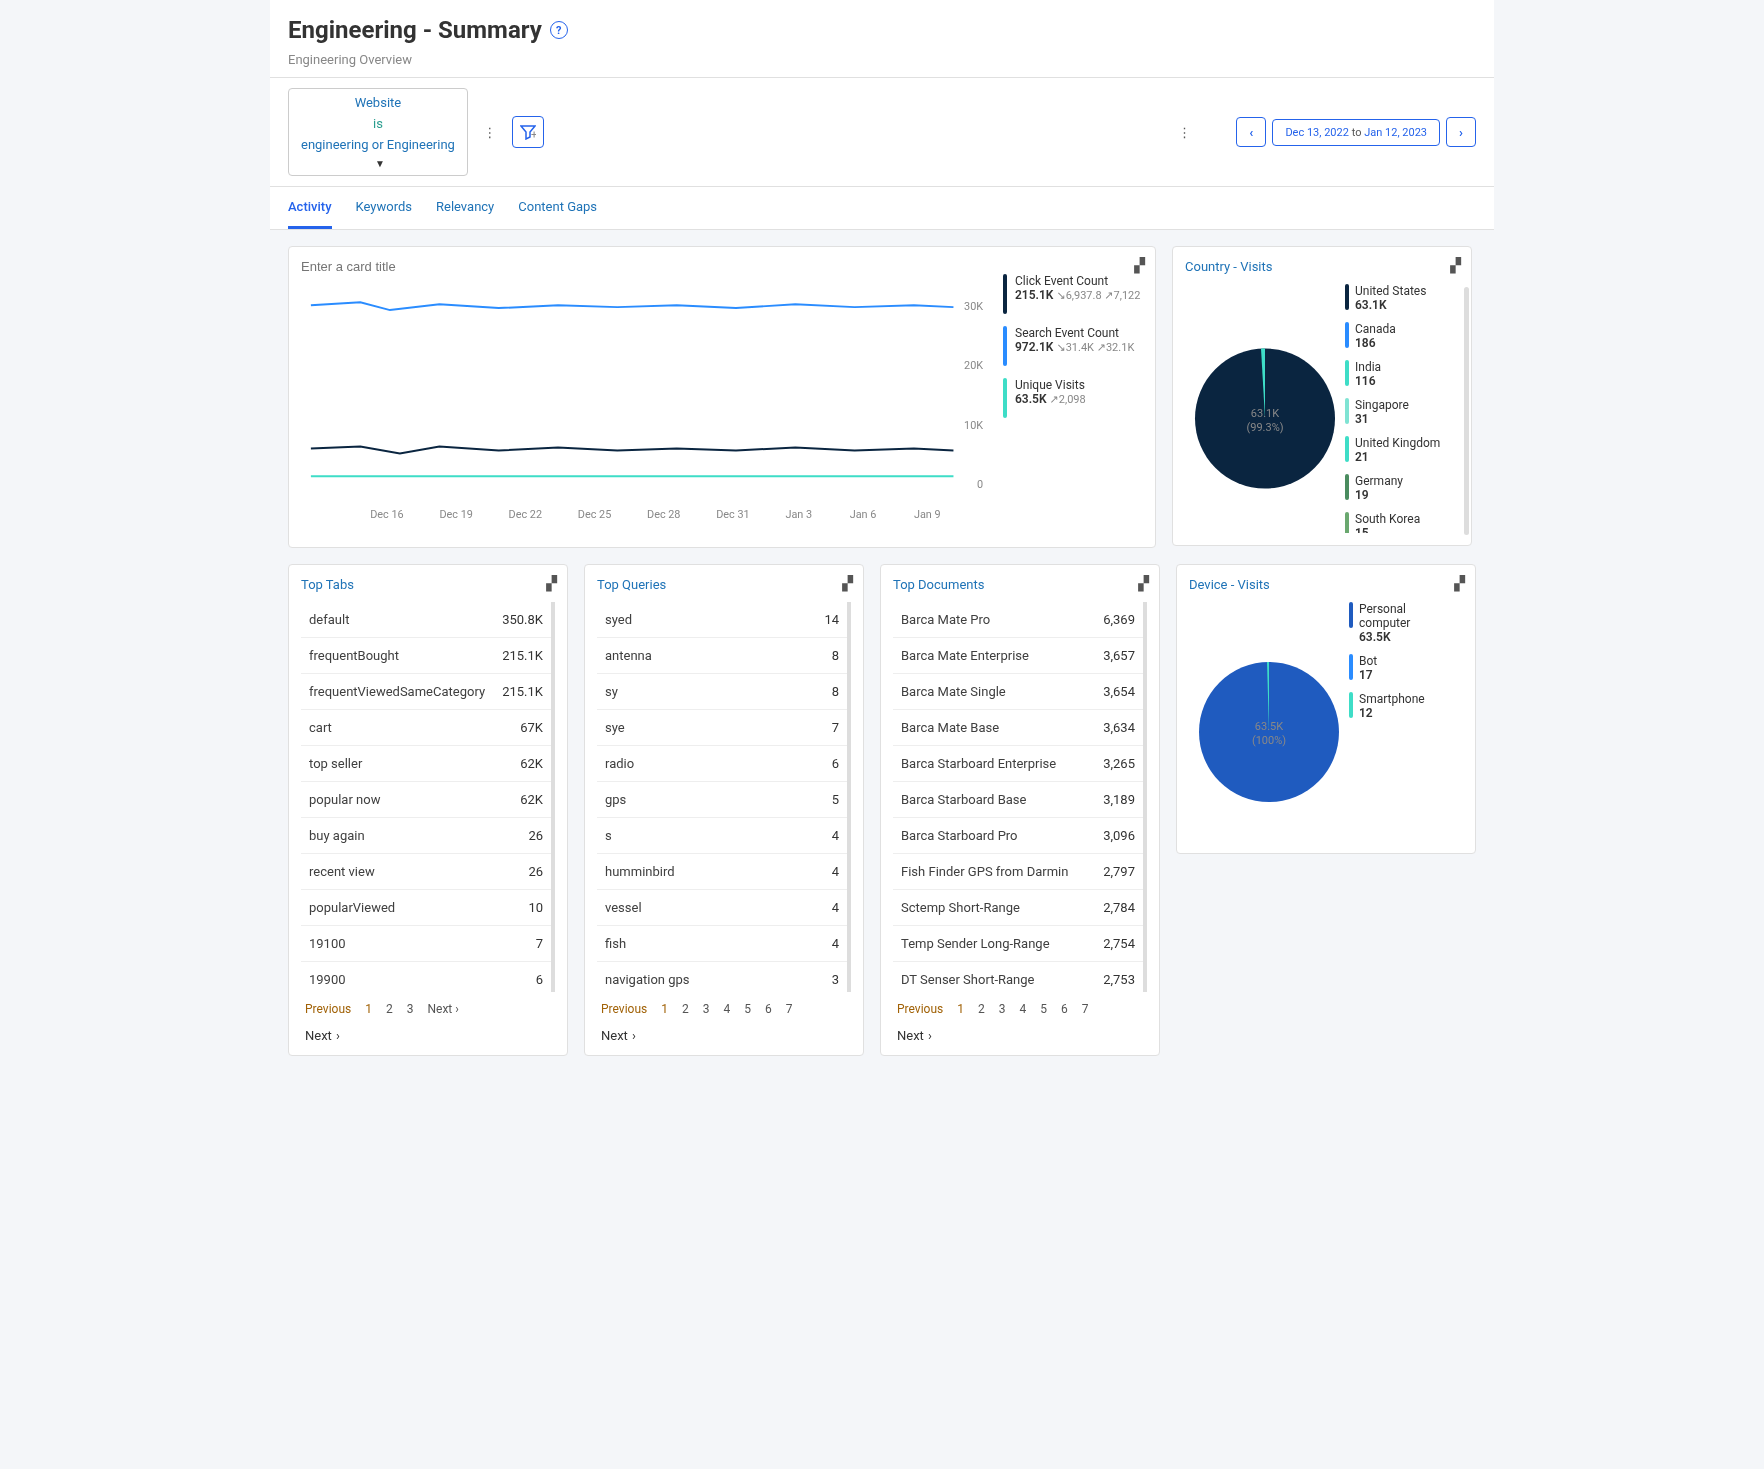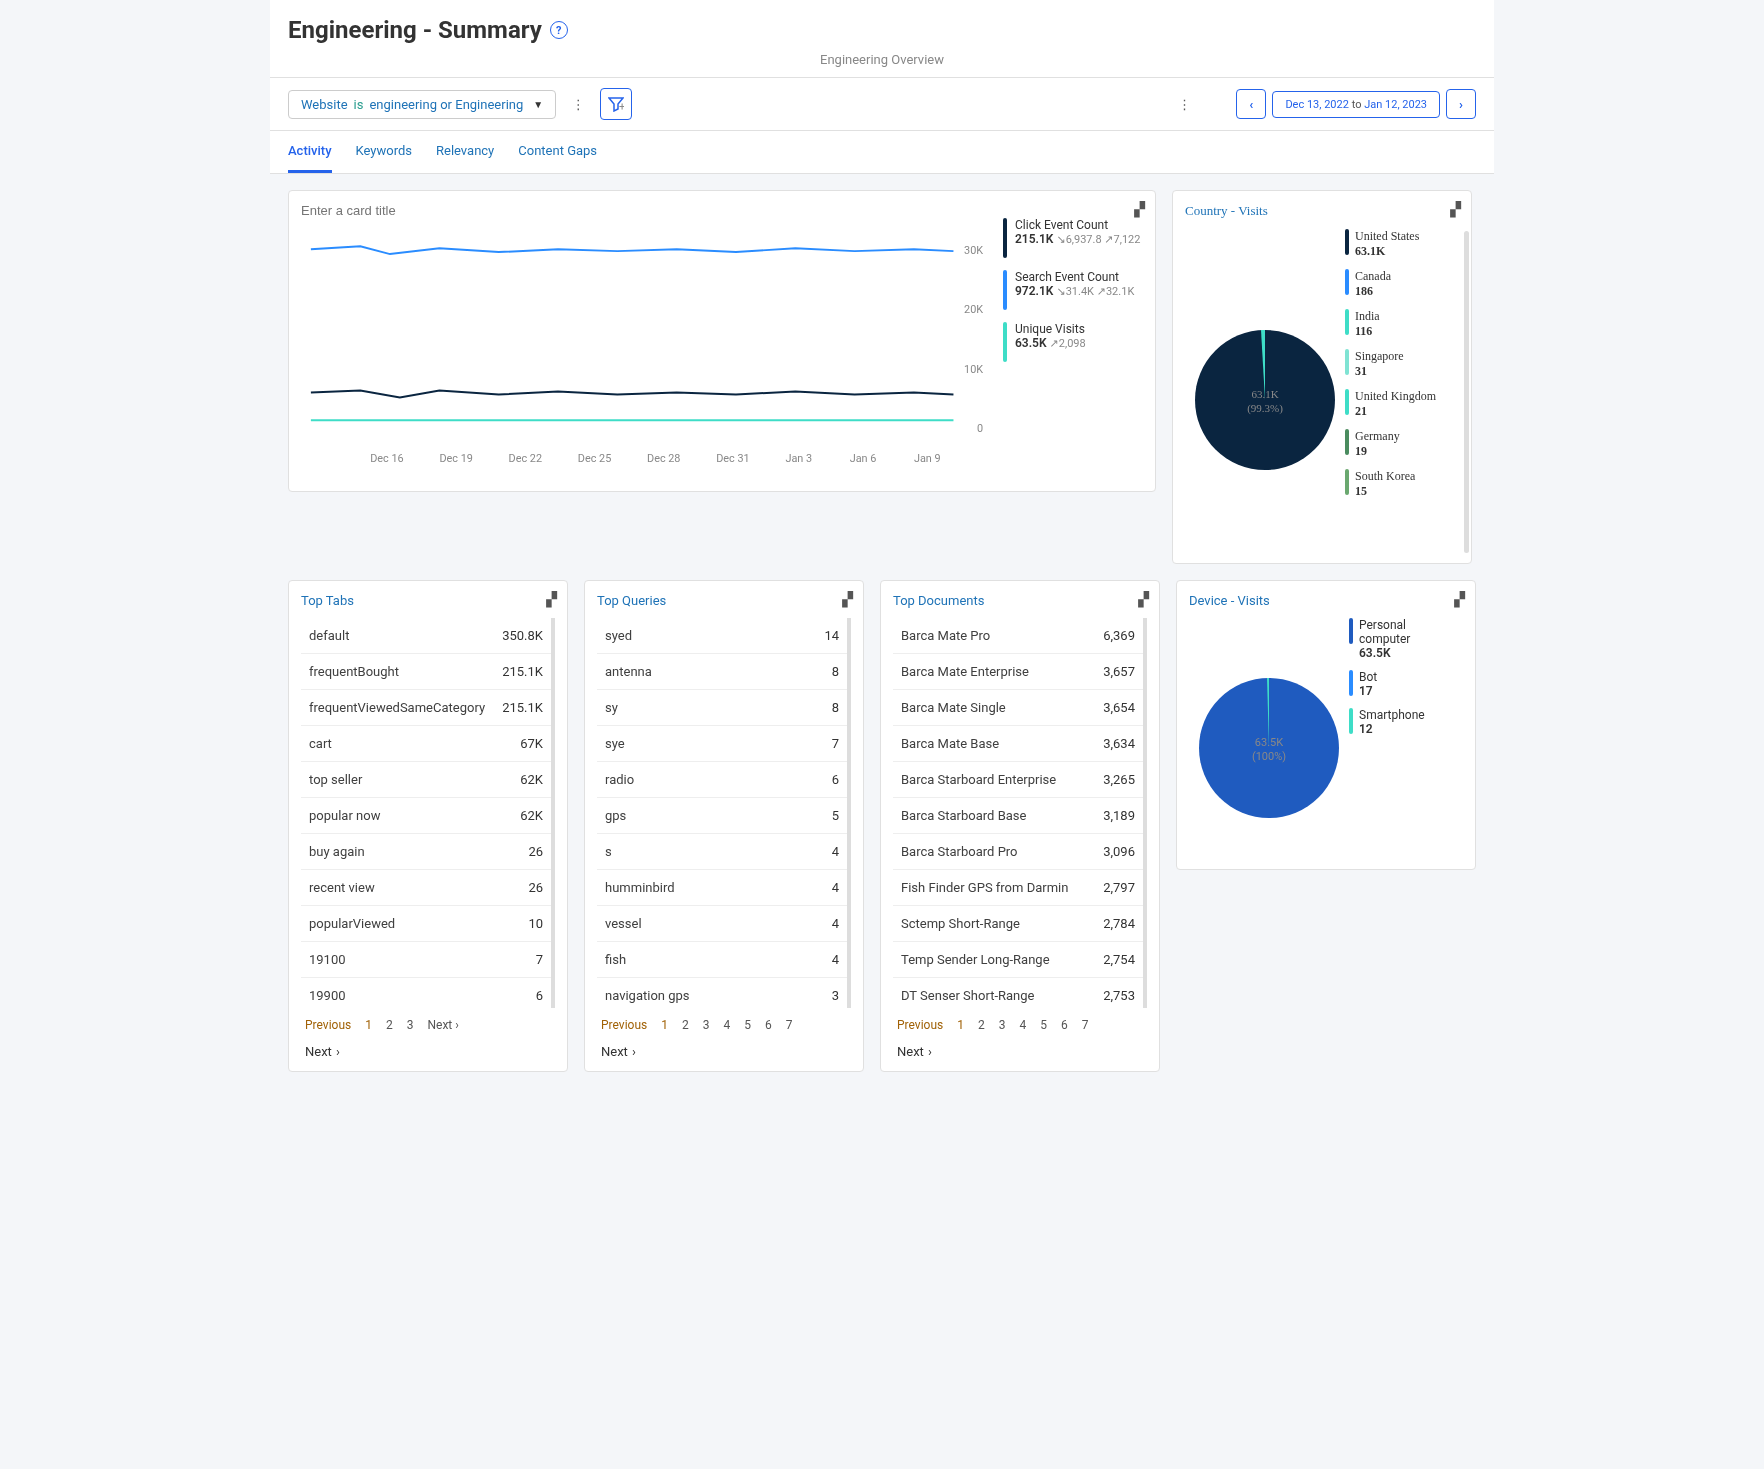--- a/index.html
+++ b/index.html
@@ -1,23 +1,23 @@
 <!DOCTYPE html>
 <html><head>
 <meta charset="utf-8">
 <style>
 * { margin: 0; padding: 0; box-sizing: border-box; }
 body { font-family: -apple-system, BlinkMacSystemFont, "Segoe UI", Roboto, sans-serif; background: #f4f6f9; color: #333; font-size: 13px; }
 .container { width: 1224px; margin: 0 auto; background: #fff; }
 .header { padding: 16px 18px 10px; }
 .page-title { font-size: 24px; font-weight: 700; color: #333; display: flex; align-items: center; gap: 8px; }
 .help-icon { color: #2563eb; font-size: 16px; border: 1.5px solid #2563eb; border-radius: 50%; width: 18px; height: 18px; display: inline-flex; align-items: center; justify-content: center; font-size: 11px; }
-.subtitle { color: #888; font-size: 13px; margin-top: 8px; text-align: center; }
+.subtitle { color: #888; font-size: 13px; margin-top: 8px; }
 .filter-bar { border-top: 1px solid #e0e0e0; border-bottom: 1px solid #e0e0e0; padding: 10px 18px; display: flex; align-items: center; gap: 10px; background: #fff; }
-.filter-pill { border: 1px solid #ccc; border-radius: 4px; padding: 6px 12px; display: flex; align-items: center; gap: 6px; font-size: 13px; }
+.filter-pill { border: 1px solid #ccc; border-radius: 4px; padding: 6px 12px; display: flex; align-items: center; gap: 6px; font-size: 13px; flex-direction: column; }
 .filter-field { color: #1f73b7; }
 .filter-op { color: #2a9d8f; }
 .filter-val { color: #1f73b7; }
 .caret-down { font-size: 10px; margin-left: 4px; }
 .kebab { width: 24px; height: 24px; display: flex; align-items: center; justify-content: center; color: #555; cursor: pointer; }
 .funnel-btn { border: 1.5px solid #2563eb; border-radius: 4px; width: 32px; height: 32px; display: flex; align-items: center; justify-content: center; color: #2563eb; }
 .spacer { flex: 1; }
 .date-range { display: flex; align-items: center; gap: 6px; }
 .dr-btn { border: 1.5px solid #2563eb; border-radius: 4px; width: 30px; height: 30px; display: flex; align-items: center; justify-content: center; color: #2563eb; font-weight: bold; background: #fff; }
 .dr-box { border: 1.5px solid #2563eb; border-radius: 4px; padding: 6px 12px; color: #2563eb; font-size: 11px; background: #fff; }
@@ -34,21 +34,21 @@
 .chart-input { border: none; color: #14532d; font-size: 13px; width: 200px; outline: none; }
 .chart-body { display: flex; height: 260px; }
 .chart-svg { flex: 1; }
 .legend { width: 150px; padding-left: 10px; }
 .legend-item { display: flex; gap: 8px; margin-bottom: 12px; }
 .legend-bar { width: 4px; height: 40px; border-radius: 2px; }
 .legend-txt { font-size: 12px; }
 .legend-name { color: #333; }
 .legend-val { font-weight: 600; }
 .legend-sub { color: #888; font-size: 11px; }
-.pie-card { height: 374px; display: flex; font-family: Liberation Serif, serif; }
+.pie-card { height: 300px; display: flex; }
 .pie-wrap { flex: 1; display: flex; flex-direction: column; }
 .pie-body { display: flex; flex: 1; overflow: hidden; }
 .pie-svg { flex: 0 0 160px; }
 .pie-legend { flex: 1; overflow-y: auto; padding-right: 4px; }
 .pl-item { display: flex; gap: 6px; margin-bottom: 10px; }
 .pl-bar { width: 4px; height: 26px; border-radius: 2px; flex-shrink: 0; }
 .pl-txt { font-size: 12px; }
 .pl-name { color: #333; }
 .pl-val { font-weight: 600; }
 .tables-grid { display: grid; grid-template-columns: repeat(3, 1fr) 300px; gap: 16px; margin-top: 16px; }

